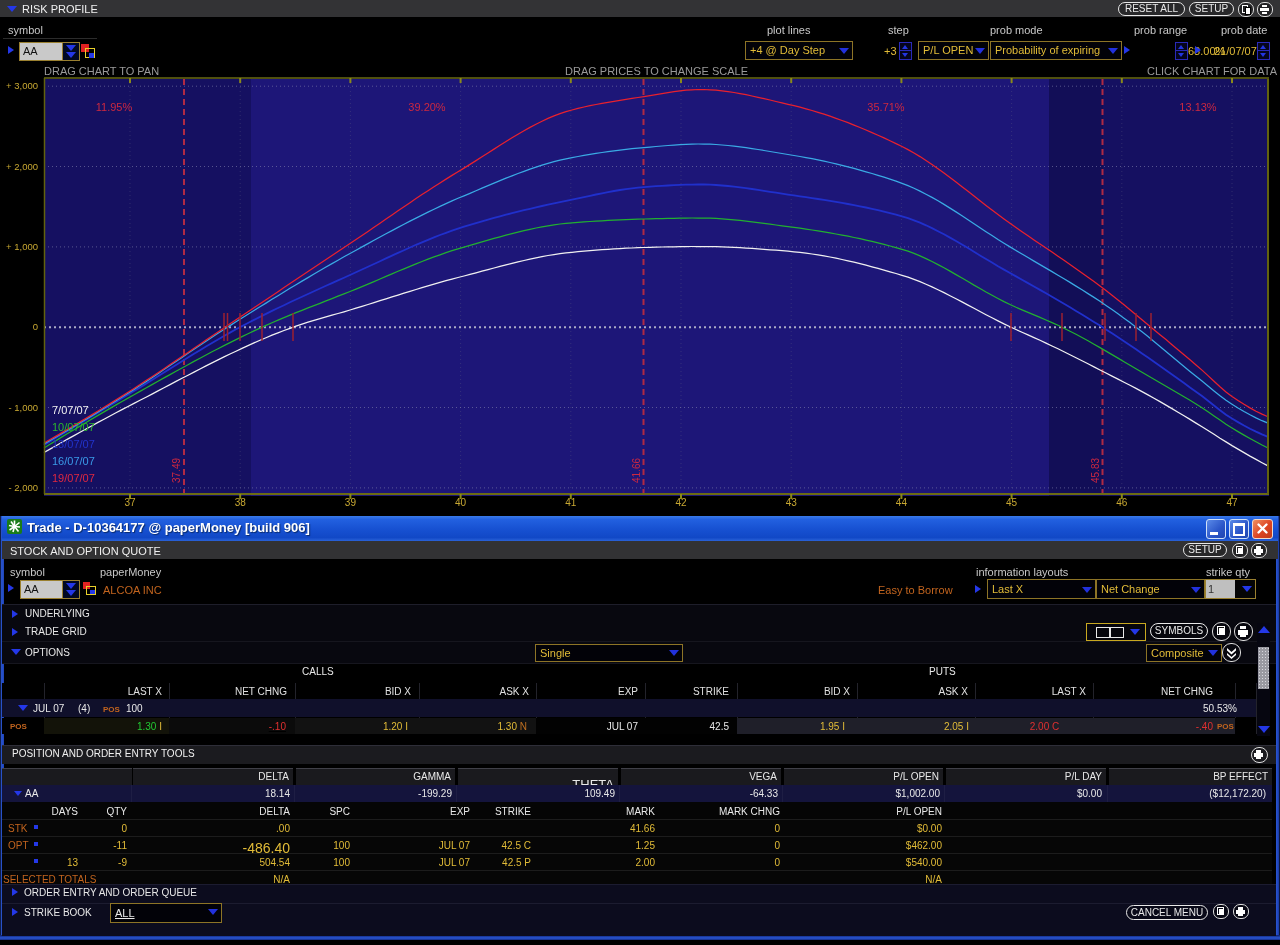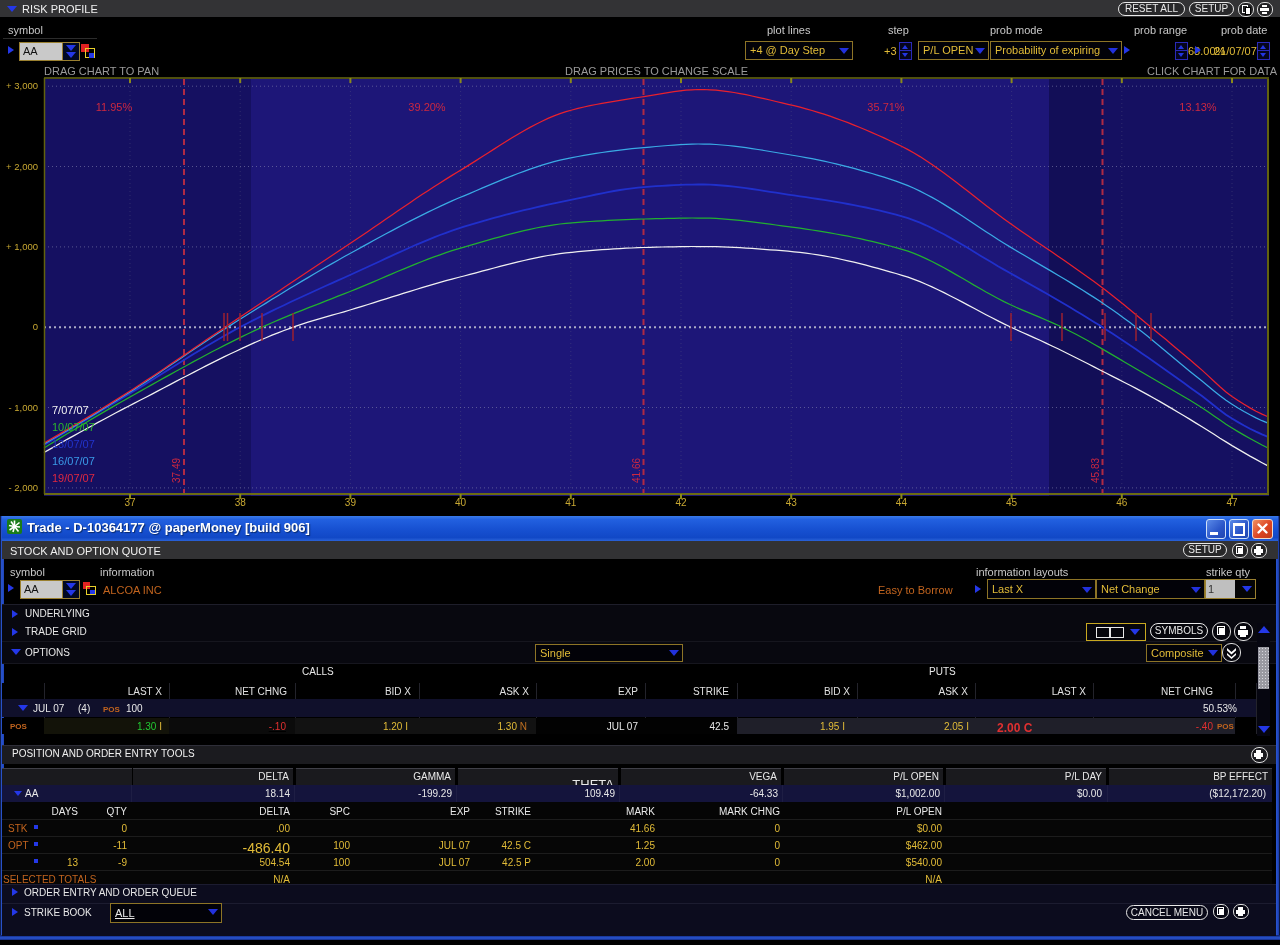--- a/index.html
+++ b/index.html
@@ -223,21 +223,21 @@
       <span style="position:absolute;left:3px;top:2px;width:5px;height:6px;border:1px solid #fff;"></span>
       <span style="position:absolute;left:5px;top:4px;width:5px;height:6px;background:#fff;"></span>
     </div>
 <div class="ico" style="left:1251px;top:27px;">
       <span style="position:absolute;left:2px;top:5px;width:9px;height:4px;background:#fff;"></span>
       <span style="position:absolute;left:4px;top:2px;width:5px;height:3px;background:#fff;"></span>
       <span style="position:absolute;left:4px;top:8px;width:5px;height:3px;background:#fff;"></span>
     </div>
 
 <div class="lbl" style="left:10px;top:50px;">symbol</div>
-<div class="lbl" style="left:100px;top:50px;">information</div>
+<div class="lbl" style="left:100px;top:50px;">paperMoney</div>
 <div class="lbl" style="left:976px;top:50px;">information layouts</div>
 <div class="lbl" style="left:1206px;top:50px;">strike qty</div>
 <div class="tri-r" style="left:8px;top:68px;"></div>
 <div class="abs" style="left:20px;top:64px;width:58px;height:17px;border:1px solid #9a8030;background:#c9c9c9;">
   <span style="position:absolute;left:3px;top:2px;font-size:11px;color:#111;">AA</span>
   <span style="position:absolute;right:0;top:0;width:16px;height:17px;background:#010924;border-left:1px solid #9a8030;">
     <span class="tri-d" style="left:3px;top:2px;"></span>
         <span class="tri-d" style="left:3px;top:9px;"></span>
   </span>
 </div>
@@ -341,21 +341,21 @@
 <div class="abs" style="left:1235px;top:202px;width:21px;height:16px;background:#000;"></div>
 <div class="abs" style="left:10px;top:206px;font-size:8px;font-weight:bold;color:#c2641e;">POS</div>
 <div class="abs" style="left:67px;top:205px;width:95px;text-align:right;font-size:10px;"><span style="color:#22c833">1.30</span> <span class="ytxt">I</span></div>
 <div class="abs" style="left:191px;top:205px;width:95px;text-align:right;font-size:10px;text-decoration:underline;"><span style="color:#e03030">-.10</span></div>
 <div class="abs" style="left:313px;top:205px;width:95px;text-align:right;font-size:10px;"><span class="ytxt">1.20 I</span></div>
 <div class="abs" style="left:432px;top:205px;width:95px;text-align:right;font-size:10px;"><span class="ytxt">1.30</span> <span style="color:#c07020">N</span></div>
 <div class="abs" style="left:543px;top:205px;width:95px;text-align:right;font-size:10px;"><span style="color:#e8e8e8">JUL 07</span></div>
 <div class="abs" style="left:634px;top:205px;width:95px;text-align:right;font-size:10px;"><span style="color:#e8e8e8">42.5</span></div>
 <div class="abs" style="left:750px;top:205px;width:95px;text-align:right;font-size:10px;"><span class="ytxt">1.95 I</span></div>
 <div class="abs" style="left:874px;top:205px;width:95px;text-align:right;font-size:10px;"><span class="ytxt">2.05 I</span></div>
-<div class="abs" style="left:997px;top:205px;width:95px;text-align:left;font-size:12px;font-weight:bold;"><span style="color:#e03030">2.00 C</span></div>
+<div class="abs" style="left:997px;top:205px;width:95px;text-align:center;font-size:10px;"><span style="color:#e03030">2.00 C</span></div>
 <div class="abs" style="left:1118px;top:205px;width:95px;text-align:right;font-size:10px;"><span style="color:#e03030">-.40</span></div>
 <div class="abs" style="left:1217px;top:206px;font-size:8px;font-weight:bold;color:#c2641e;">POS</div>
 
 <div class="abs" style="left:1257px;top:107px;width:13px;height:113px;background:#060610;">
   <span style="position:absolute;left:1px;top:3px;width:0;height:0;border-left:6px solid transparent;border-right:6px solid transparent;border-bottom:7px solid #2438e8;"></span>
   <span style="position:absolute;left:1px;top:24px;width:11px;height:42px;background:#9a9aa2;background-image:radial-gradient(#d8d8de 30%,transparent 32%);background-size:3px 3px;"></span>
   <span class="tri-d" style="left:1px;bottom:3px;border-left-width:6px;border-right-width:6px;border-top-width:7px;"></span>
 </div>
 
 <div class="abs" style="left:2px;top:229px;width:1274px;height:18px;background:#1b1b1f;border-top:1px solid #2e2e38;"></div>

